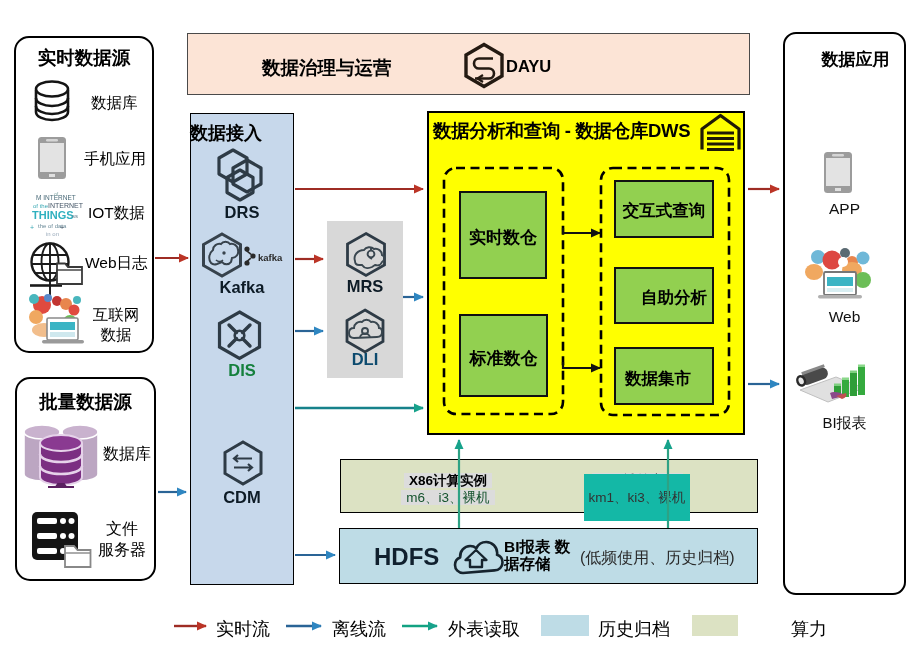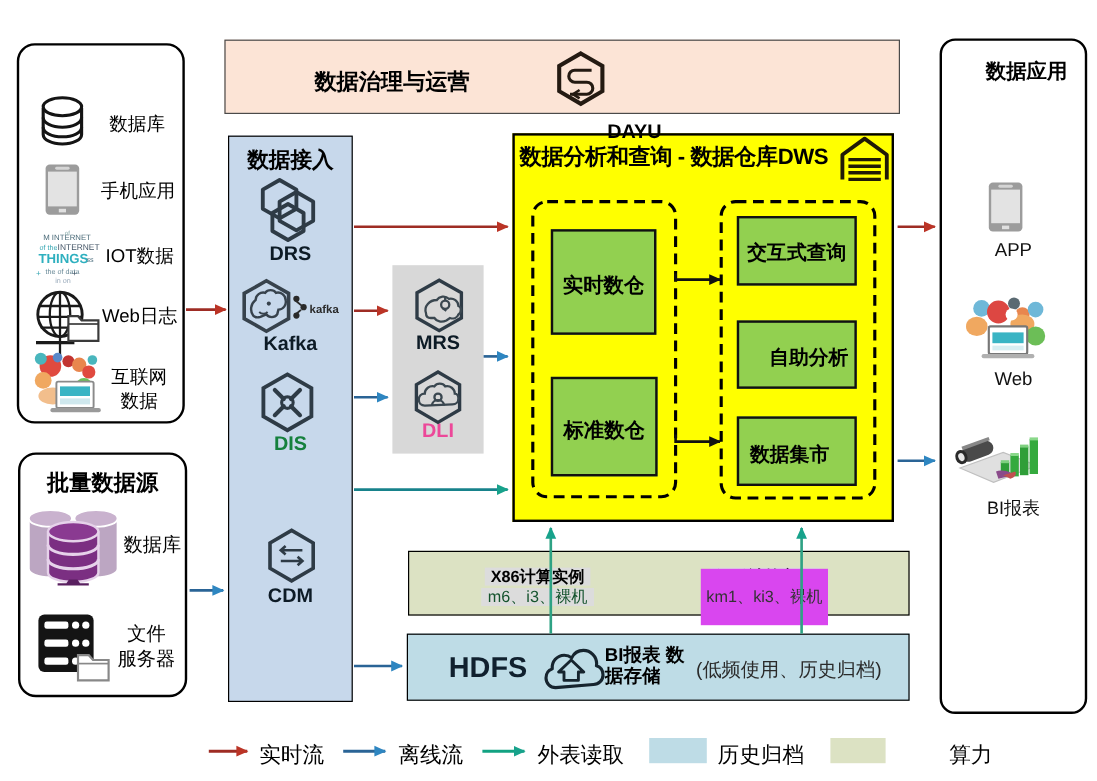--- a/index.html
+++ b/index.html
@@ -31,53 +31,54 @@
 
 <div class="bx" style="left:340px;top:459px;width:418px;height:54px;border:1.8px solid #000;background:#DCE2C3;"></div>
 
 <div class="bx" style="left:339px;top:528px;width:419px;height:56px;border:1.8px solid #000;background:#BEDCE6;"></div>
 
 <div class="bx" style="left:783px;top:32px;width:123px;height:563px;border:2.4px solid #000;border-radius:13px;background:#fff;"></div>
 
 <div class="bx" style="left:541px;top:615px;width:48px;height:21px;background:#BEDCE6;"></div>
 <div class="bx" style="left:692px;top:615px;width:46px;height:21px;background:#DCE2C3;"></div>
 
+<div class="t" style="left:14px;top:45px;width:140px;font-size:18.5px;font-weight:700;text-align:center;">实时数据源</div>
 <div class="t" style="left:91px;top:93px;font-size:15.5px;">数据库</div>
 <div class="t" style="left:84px;top:149px;font-size:15.5px;">手机应用</div>
 <div class="t" style="left:88px;top:203px;font-size:15.5px;">IOT数据</div>
 <div class="t" style="left:85px;top:253px;font-size:15.5px;">Web日志</div>
 <div class="t" style="left:92px;top:305px;width:48px;font-size:15.5px;text-align:center;white-space:normal;line-height:20px;">互联网 数据</div>
 
 <div class="t" style="left:15px;top:389px;width:141px;font-size:18.5px;font-weight:700;text-align:center;">批量数据源</div>
 <div class="t" style="left:103px;top:444px;font-size:16px;">数据库</div>
 <div class="t" style="left:98px;top:518px;width:48px;font-size:16px;text-align:center;white-space:normal;line-height:21px;">文件 服务器</div>
 
 <div class="t" style="left:262px;top:55px;font-size:18.5px;font-weight:700;">数据治理与运营</div>
-<div class="t" style="left:506px;top:57px;font-size:16.5px;font-weight:700;margin-top:44px;">DAYU</div>
-
-<div class="t" style="left:190px;top:121px;width:104px;font-size:18px;font-weight:700;text-align:center;">数据接入</div>
+<div class="t" style="left:506px;top:57px;font-size:16.5px;font-weight:700;">DAYU</div>
+
+<div class="t" style="left:190px;top:121px;width:104px;font-size:18px;font-weight:700;text-align:left;">数据接入</div>
 <div class="t" style="left:190px;top:203px;width:104px;font-size:16.5px;font-weight:700;text-align:center;color:#0d1b26;">DRS</div>
 <div class="t" style="left:190px;top:278px;width:104px;font-size:16.5px;font-weight:700;text-align:center;color:#0d1b26;">Kafka</div>
 <div class="t" style="left:190px;top:361px;width:104px;font-size:16.5px;font-weight:700;text-align:center;color:#15803d;">DIS</div>
 <div class="t" style="left:190px;top:488px;width:104px;font-size:16.5px;font-weight:700;text-align:center;color:#0d1b26;">CDM</div>
 
 <div class="t" style="left:327px;top:277px;width:76px;font-size:16.5px;font-weight:700;text-align:center;color:#0d1b26;">MRS</div>
-<div class="t" style="left:327px;top:350px;width:76px;font-size:16.5px;font-weight:700;text-align:center;color:#ec4899;">DLI</div>
+<div class="t" style="left:327px;top:350px;width:76px;font-size:16.5px;font-weight:700;text-align:center;color:#0c4a6e;">DLI</div>
 
 <div class="t" style="left:433px;top:118px;font-size:18.5px;font-weight:700;letter-spacing:-0.35px;">数据分析和查询 - 数据仓库DWS</div>
 <div class="t" style="left:459px;top:226px;width:88px;font-size:17px;font-weight:700;text-align:center;">实时数仓</div>
 <div class="t" style="left:459px;top:347px;width:89px;font-size:17px;font-weight:700;text-align:center;">标准数仓</div>
 <div class="t" style="left:614px;top:200px;width:100px;font-size:16.5px;font-weight:700;text-align:center;">交互式查询</div>
 <div class="t" style="left:614px;top:287px;width:120px;font-size:16.5px;font-weight:700;text-align:center;">自助分析</div>
 <div class="t" style="left:614px;top:368px;width:88px;font-size:16.5px;font-weight:700;text-align:center;">数据集市</div>
 
 <div class="t c" style="left:388px;top:472px;width:120px;font-size:13.5px;font-weight:700;"><span style="background:#dcdcdc;padding:0 5px;">X86计算实例</span></div>
 <div class="t c" style="left:388px;top:489px;width:120px;font-size:13.5px;color:#14532d;"><span style="background:#dcdcdc;padding:0 5px;">m6、i3、裸机</span></div>
 <div class="t c" style="left:577px;top:472px;width:120px;font-size:13.5px;font-weight:700;"><span style="background:#dcdcdc;padding:0 5px;">鲲鹏计算实例</span></div>
-<div class="t c" style="left:577px;top:489px;width:120px;font-size:13.5px;color:#333;"><span style="background:#d946ef;padding:16px 5px;margin-top:19px;">km1、ki3、裸机</span></div>
+<div class="t c" style="left:577px;top:489px;width:120px;font-size:13.5px;color:#333;"><span style="background:#14b8a6;padding:16px 5px;margin-top:19px;">km1、ki3、裸机</span></div>
 
 <div class="t" style="left:374px;top:543px;font-size:24px;font-weight:700;color:#10202e;">HDFS</div>
 <div class="t" style="left:504px;top:538px;font-size:15.5px;font-weight:700;line-height:17px;white-space:normal;width:70px;">BI报表 数据存储</div>
 <div class="t" style="left:580px;top:548px;font-size:16px;color:#2a2a2a;">(低频使用、历史归档)</div>
 
 <div class="t" style="left:783px;top:48px;width:145px;font-size:17px;font-weight:700;text-align:center;">数据应用</div>
 <div class="t" style="left:783px;top:200px;width:123px;font-size:15.5px;text-align:center;color:#111;">APP</div>
 <div class="t" style="left:783px;top:308px;width:123px;font-size:15.5px;text-align:center;color:#111;">Web</div>
 <div class="t" style="left:783px;top:414px;width:123px;font-size:15px;text-align:center;color:#111;">BI报表</div>
 

